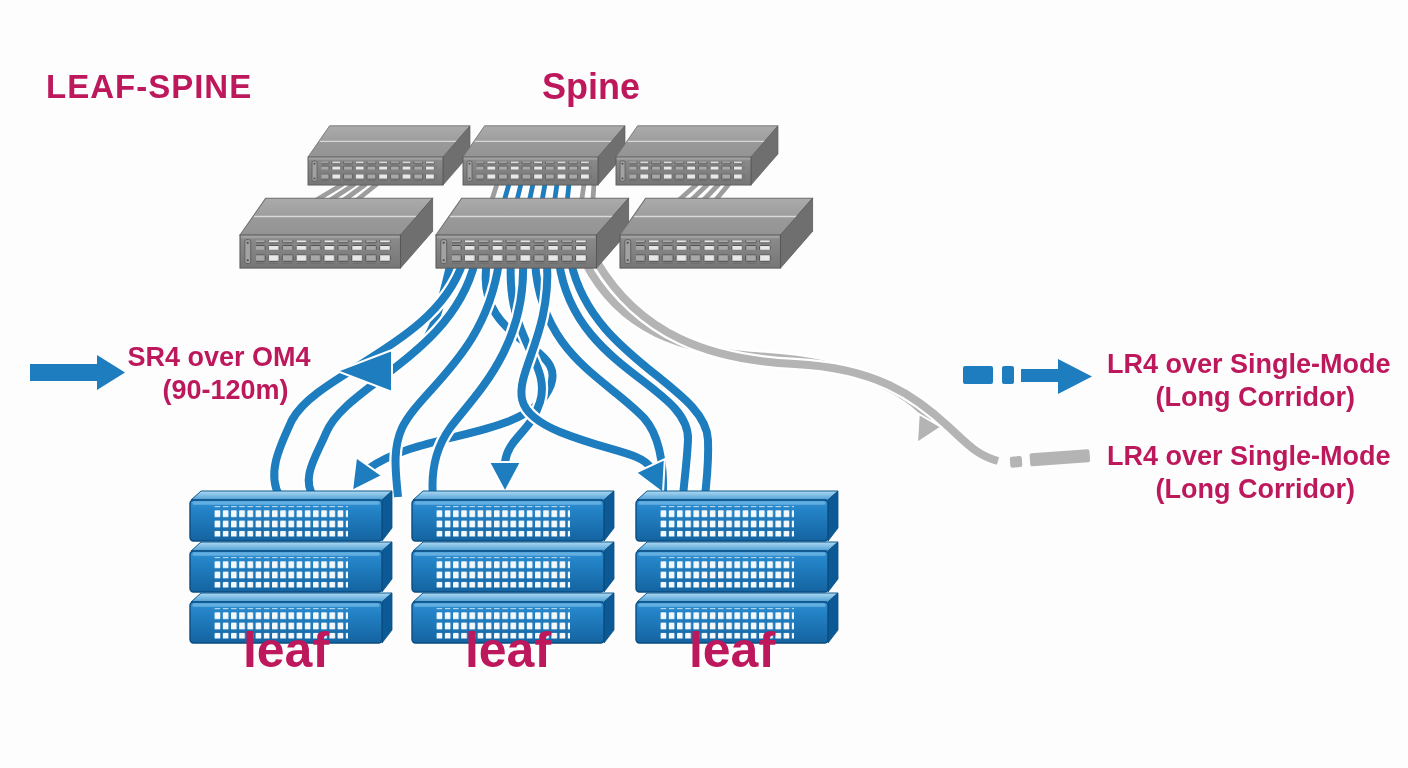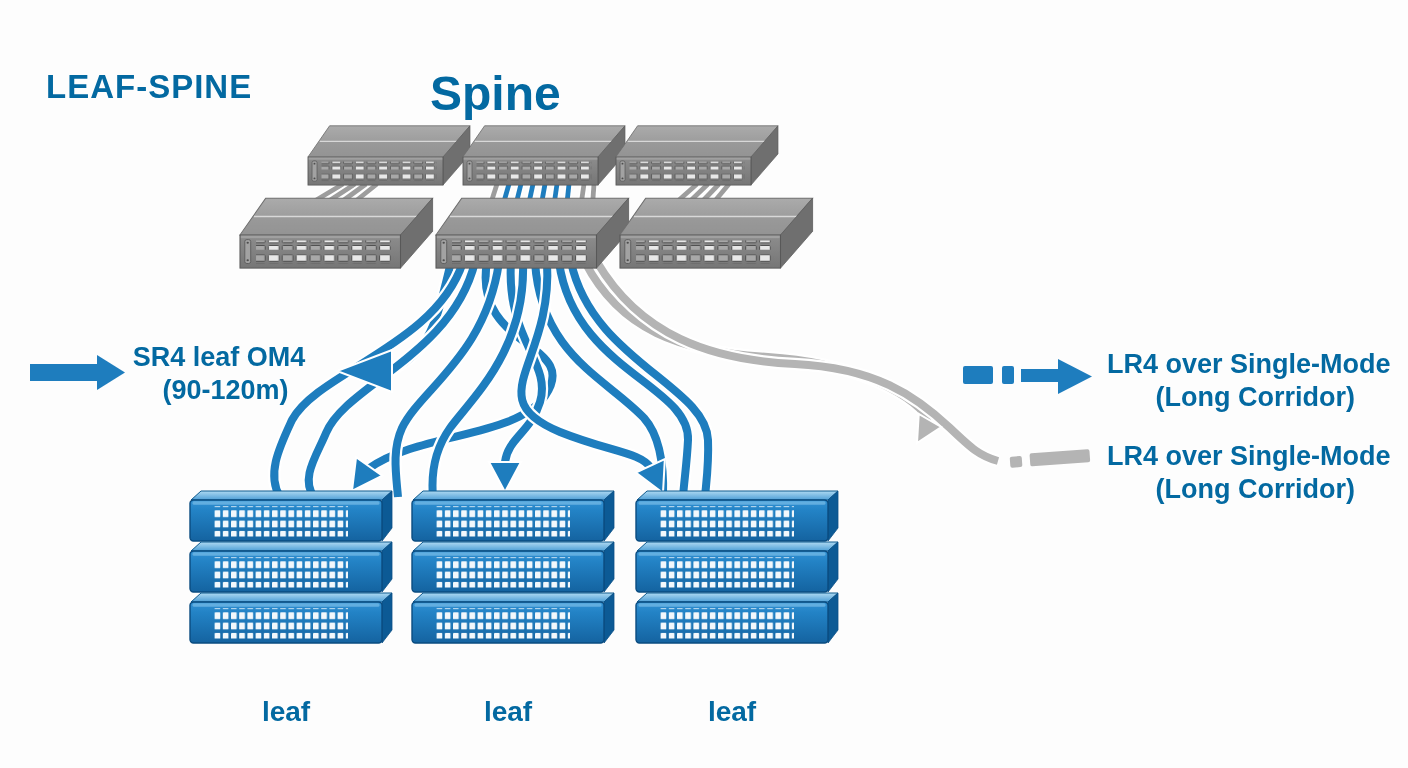--- a/index.html
+++ b/index.html
@@ -1,24 +1,24 @@
 <!DOCTYPE html>
 <html><head>
 <meta charset="utf-8">
 <style>
   html,body{margin:0;padding:0;background:#e8e8e8;}
   .stage{
     position:relative;width:1408px;height:768px;overflow:hidden;
-    background:#fdfdfd;font-family:"Liberation Sans",sans-serif;color:#0369a1;
+    background:#fdfdfd;font-family:"Liberation Sans",sans-serif;color:#be185d;
   }
   .stage svg{position:absolute;left:0;top:0;}
   .lbl{position:absolute;white-space:nowrap;}
   .title{left:46px;top:68px;font-size:33px;font-weight:800;letter-spacing:1px;}
-  .spine-label{left:430px;top:66px;width:210px;text-align:left;font-size:48px;font-weight:800;}
-  .leaf-label{top:696px;width:124px;text-align:center;font-size:28px;font-weight:800;}
+  .spine-label{left:430px;top:66px;width:210px;text-align:right;font-size:36px;font-weight:800;}
+  .leaf-label{top:621px;width:124px;text-align:center;font-size:50px;font-weight:800;}
   .leaf-1{left:224px;} .leaf-2{left:446px;} .leaf-3{left:670px;}
   .legend{position:absolute;font-size:27px;font-weight:600;line-height:33px;text-align:center;}
   .legend-sr4{left:118px;top:341px;width:202px;text-align:center;}
   .legend-lr4-blue{left:1107px;top:348px;}
   .legend-lr4-gray{left:1107px;top:440px;}
   .legend .l2{padding-left:13px;}
 
   
   .strand use{fill:none;stroke:#ffffff;stroke-width:12.5px;}
   .strand use.core{stroke-width:8px;}
@@ -297,21 +297,21 @@
       <rect class="bdash" x="1021" y="369" width="40" height="13"></rect>
       <polygon class="bdash" points="1058,359 1092,376.5 1058,394"></polygon>
     </g>
   </g>
 </svg>
 
   <div class="lbl title">LEAF-SPINE</div>
   <div class="lbl spine-label">Spine</div>
 
   <div class="legend legend-sr4">
-    <div class="l1">SR4 leaf OM4</div>
+    <div class="l1">SR4 over OM4</div>
     <div class="l2">(90-120m)</div>
   </div>
 
   <div class="legend legend-lr4-blue">
     <div class="l1">LR4 over Single-Mode</div>
     <div class="l2">(Long Corridor)</div>
   </div>
 
   <div class="legend legend-lr4-gray">
     <div class="l1">LR4 over Single-Mode</div>

